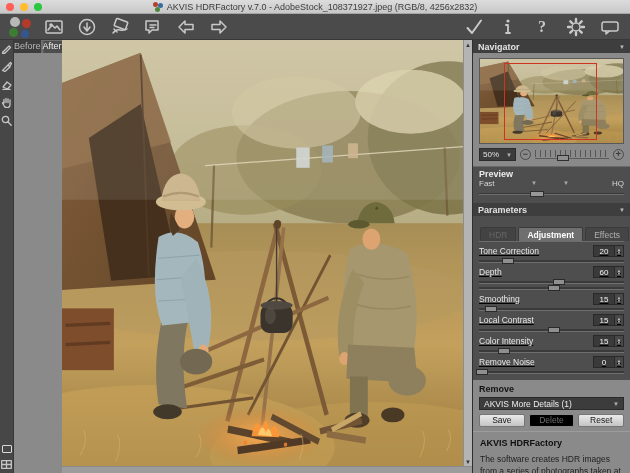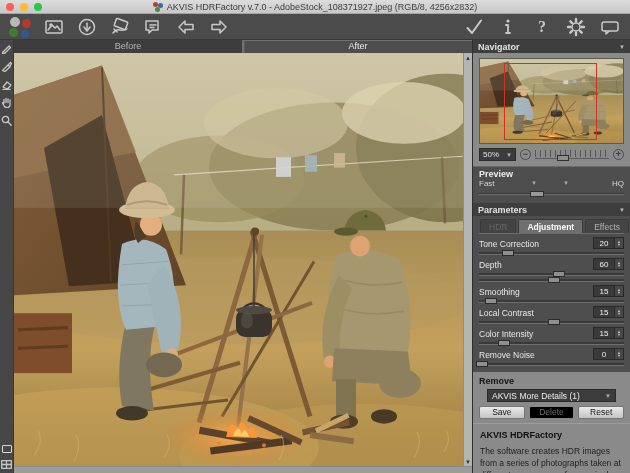--- a/index.html
+++ b/index.html
@@ -33,21 +33,21 @@
 
   
   .tools-col { width:14px; background:#474747; border-right:1px solid #383838;
     display:flex; flex-direction:column; align-items:center; padding-top:3px; gap:7px; position:relative; }
   .tool-icon { width:11px; height:11px; display:flex; align-items:center; justify-content:center; }
   .tool-icon svg { stroke:#c6c6c6; fill:none; stroke-width:1.3; stroke-linecap:round; stroke-linejoin:round; }
   .tools-bottom { position:absolute; bottom:3px; display:flex; flex-direction:column; gap:6px; align-items:center; }
   .swatch-box { width:10px; height:8px; border:1px solid #d8d8d8; border-radius:1px; }
 
   
-  .canvas-col { flex:1; display:flex; flex-direction:column; position:relative; min-width:0;justify-content:center; }
+  .canvas-col { flex:1; display:flex; flex-direction:row; position:relative; min-width:0;justify-content:center; }
   .tab-strip { height:13px; display:flex; gap:2px; background:#6e6e6e; }
   .view-tab { flex:1; background:#3d3d3d; color:#b5b5b5; font-size:9px; text-align:center; line-height:13px; }
   .view-tab.active { background:#4d4d4d; color:#ececec; box-shadow:inset 0 1px 0 #6f6f6f, inset 1px 0 0 #5c5c5c; }
   .image-area { flex:1; position:relative; background:#7a7a7a; overflow:hidden; }
   .image-area > svg { position:absolute; left:0; top:0; width:calc(100% - 9px); height:calc(100% - 7px); display:block; }
   .v-scroll { position:absolute; right:0; top:0; bottom:7px; width:9px; background:#b4b4b4; border-left:1px solid #8d8d8d; }
   .s-arrow { position:absolute; left:0; width:8px; height:9px; display:flex; align-items:center; justify-content:center; font-size:6px; color:#333; }
   .s-arrow.up { top:0; } .s-arrow.down { bottom:0; }
   .bottom-strip { position:absolute; left:0; right:0; bottom:0; height:7px; background:#9c9c9c; border-top:1px solid #8a8a8a; }
 
@@ -78,42 +78,42 @@
 
   .preview-block { background:#4e4e4e; border-top:1px solid #6a6a6a; padding:2px 6px 6px; flex:none; }
   .pv-title { font-size:9px; font-weight:bold; color:#ececec; }
   .pv-row { display:flex; justify-content:space-between; color:#d8d8d8; font-size:8px; position:relative; height:10px; }
   .pv-tick { position:absolute; top:1px; font-size:6px; color:#a8a8a8; transform:translateX(-50%); }
   .pv-slider { margin-top:2px; height:6px; position:relative; }
   .pv-track { position:absolute; left:0; right:0; top:2px; height:2px; background:#393939; border-bottom:1px solid #6e6e6e; }
   .pv-handle { position:absolute; top:0; width:14px; height:6px; background:#989898; border:1px solid #2e2e2e; transform:translateX(-50%); }
 
   .params-body { background:#4e4e4e; padding:3px 6px 6px; flex:none; }
-  .ptab-row { display:flex; gap:2px; border-bottom:1px solid #6c6c6c; padding-left:1px; }
+  .ptab-row { display:flex; gap:2px; border-bottom:1px solid #6c6c6c; padding-left:1px;margin-top:8px; }
   .ptab { padding:0 8px; height:14px; line-height:14px; font-size:8.5px; background:#454545;
     color:#b0b0b0; border:1px solid #3a3a3a; border-bottom:none; border-radius:2px 2px 0 0; }
   .ptab.disabled { color:#656565; background:#434343; }
   .ptab.active { background:#6f6f6f; color:#ffffff; font-weight:bold; }
 
   .slider-row { margin-top:3px; }
-  .sr-top { display:flex; align-items:flex-end; height:12px; }
+  .sr-top { display:flex; align-items:center; height:12px;text-decoration:underline; }
   .sr-label { flex:1; color:#e8e8e8; font-size:8.5px; }
   .sr-value { width:22px; height:12px; background:#3a3a3a; border:1px solid #292929; color:#f2f2f2;
     font-size:8px; text-align:center; line-height:11px; }
   .sr-spin { width:9px; height:12px; background:#484848; border:1px solid #292929; border-left:none;
     display:flex; flex-direction:column; align-items:center; justify-content:center; }
   .sr-spin span { font-size:4px; line-height:3px; color:#c0c0c0; }
   .sr-track { position:relative; height:3px; background:#3a3a3a; border-bottom:1px solid #6e6e6e; margin-top:3px; }
   .sr-handle { position:absolute; top:-2px; width:12px; height:6px; background:#8f8f8f;
     border:1px solid #2b2b2b; transform:translateX(-50%); }
 
   .presets-block { padding:4px 6px 4px; flex:none; }
   .presets-title { font-size:9px; font-weight:bold; color:#141414; }
   .preset-select { height:13px; background:#3c3c3c; border:1px solid #2a2a2a; color:#ececec; font-size:8.5px;
-    display:flex; align-items:center; justify-content:space-between; padding:0 4px; margin:3px 8px 4px; }
+    display:flex; align-items:center; justify-content:space-between; padding:0 4px; margin:3px 0 4px; }
   .preset-select .dd { font-size:6px; color:#b0b0b0; }
   .preset-btns { display:flex; gap:4px; }
   .pbtn { flex:1; height:13px; background:linear-gradient(#eaeaea,#c4c4c4); border:1px solid #757575;
     border-radius:2px; font-size:8.5px; color:#161616; text-align:center; line-height:11px; }
   .pbtn.disabled { background:#000000; color:#6e6e6e; border-color:#898989; }
 
   .about-block { flex:1; padding:6px 7px; border-top:1px solid #9c9c9c; }
   .about-title { font-size:9px; font-weight:bold; color:#101010; margin-bottom:6px; }
   .about-text { font-size:8.5px; color:#1f1f1f; line-height:1.4; }
 </style>

